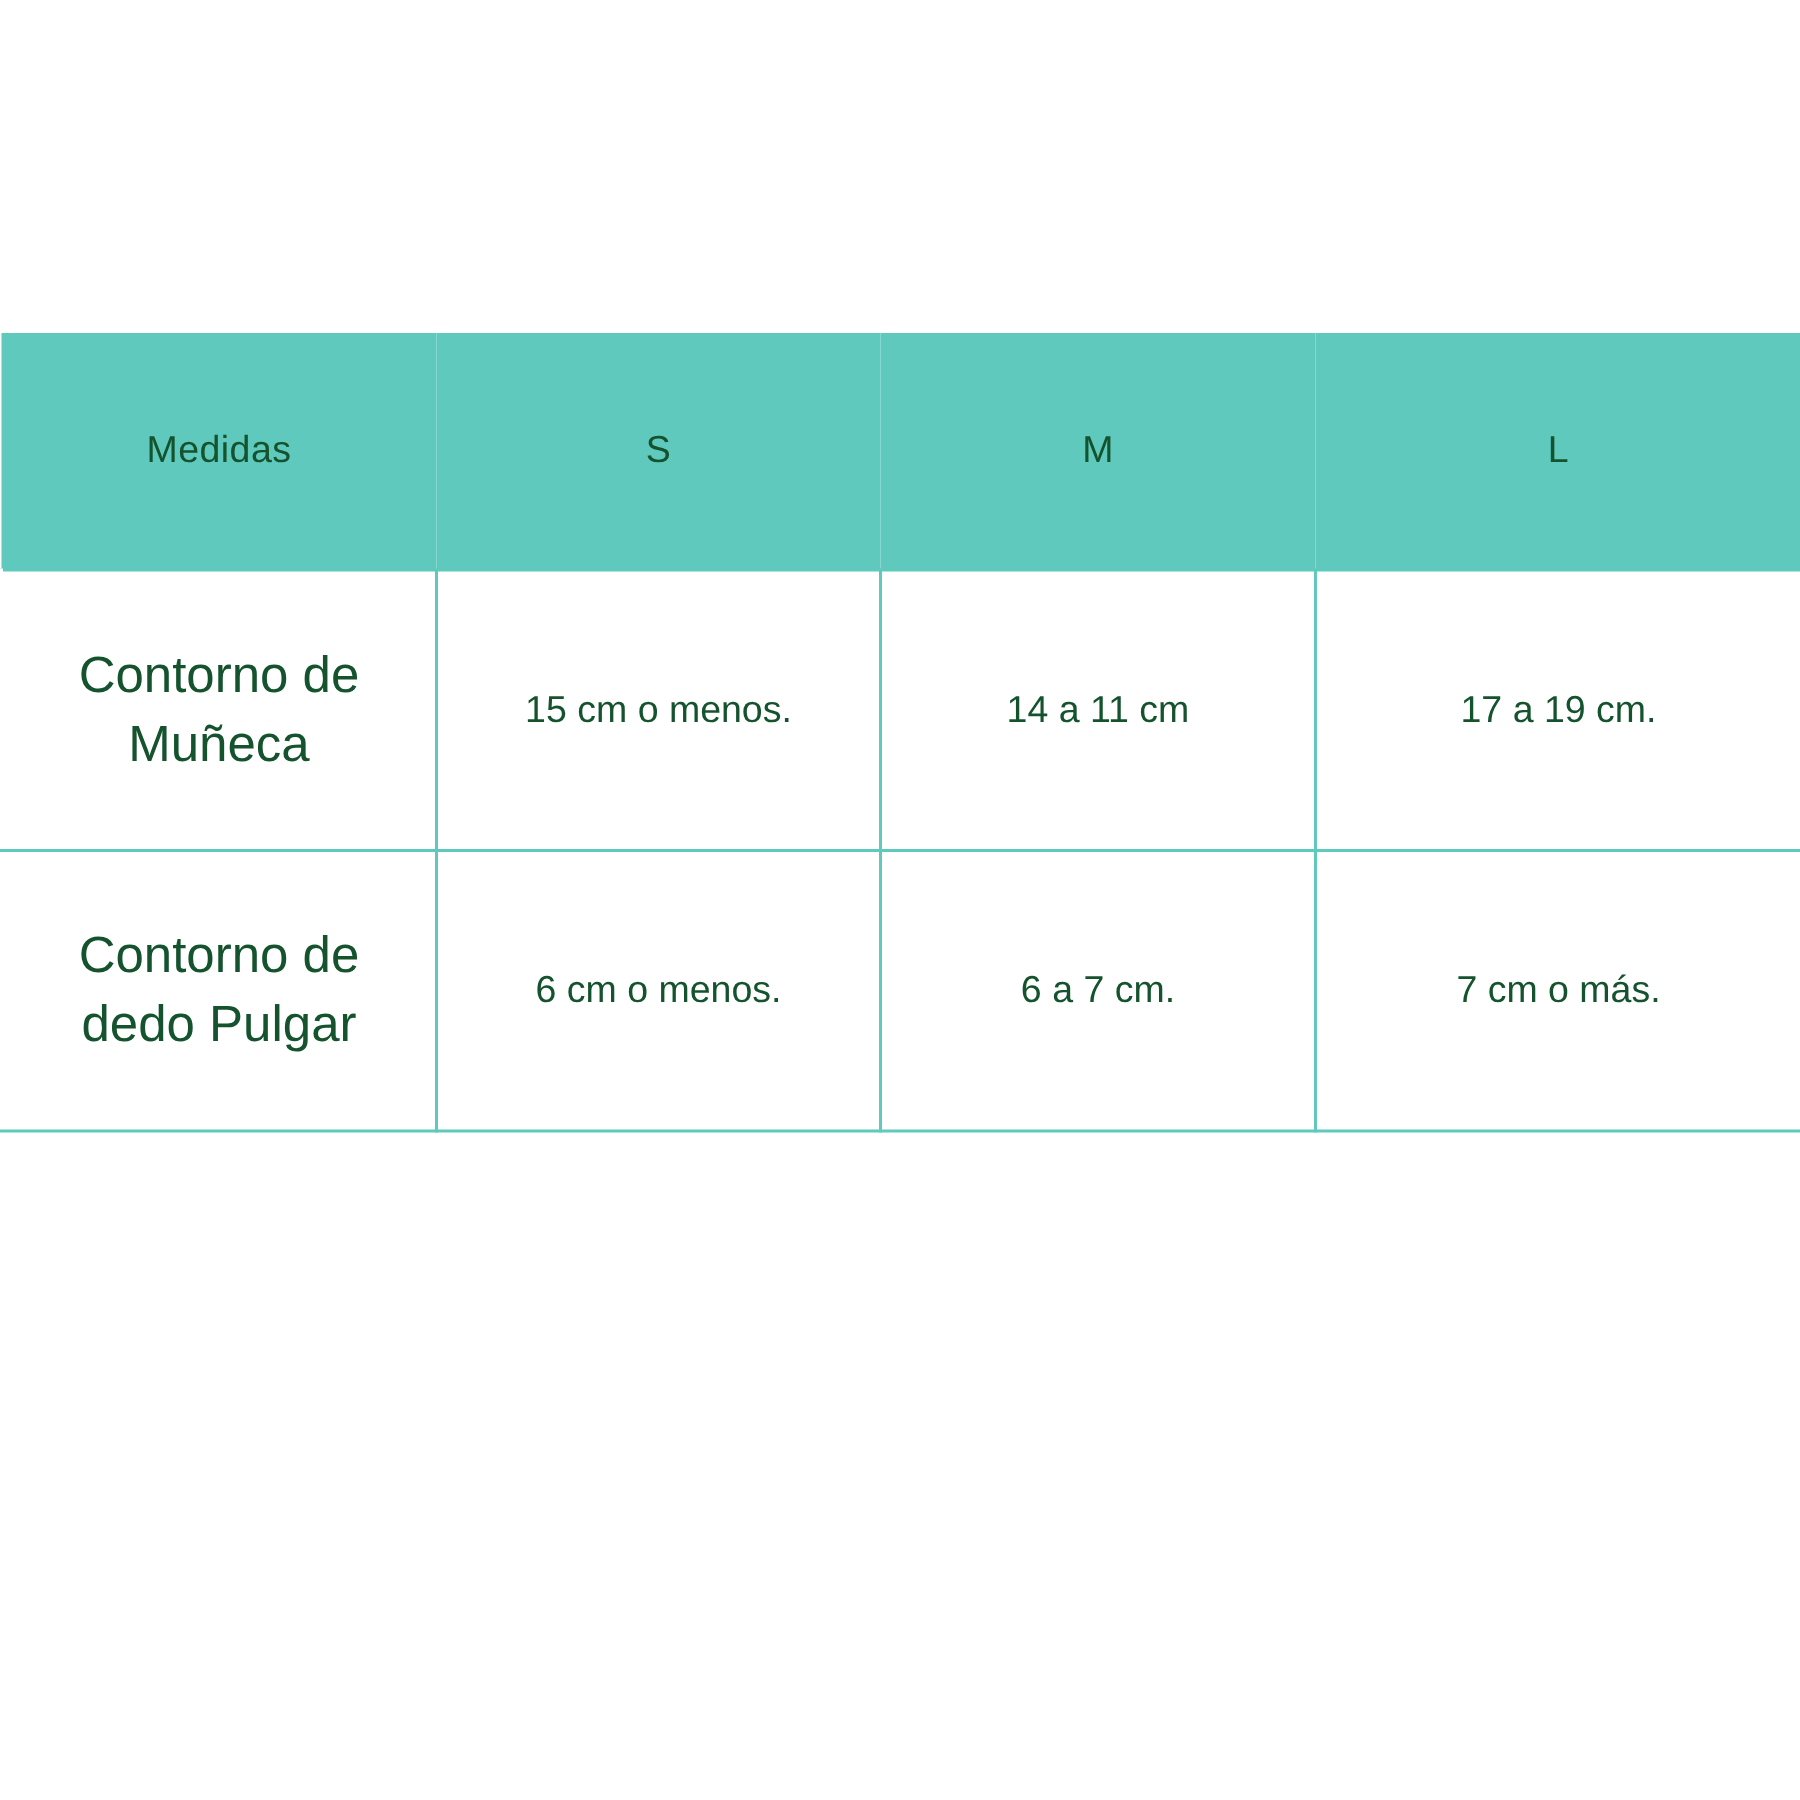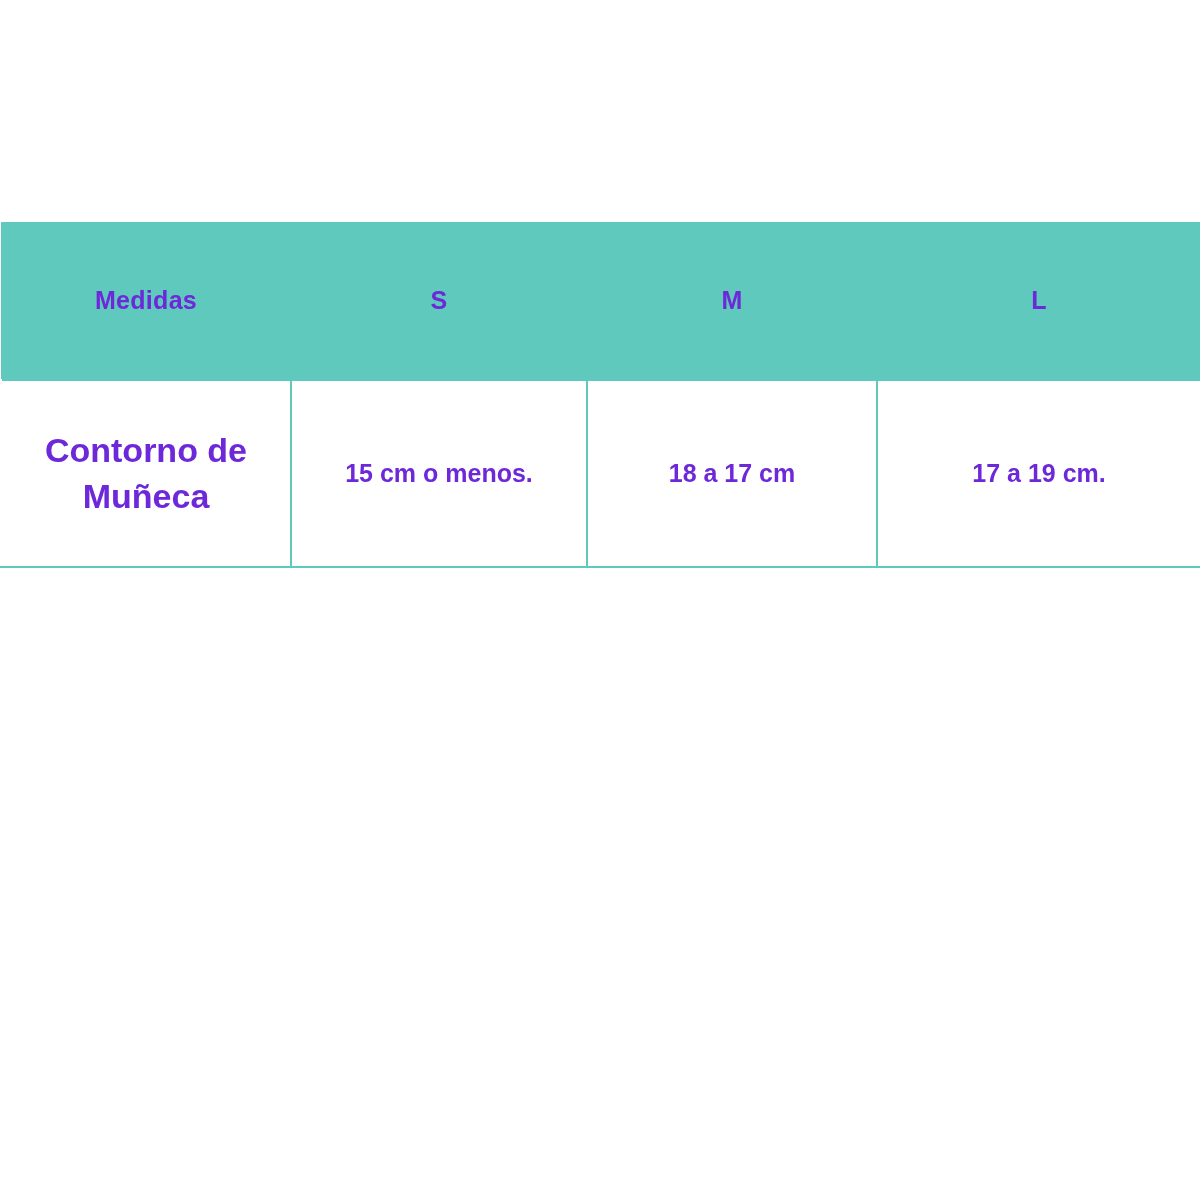--- a/index.html
+++ b/index.html
@@ -27,22 +27,22 @@
     border-collapse: collapse;
     table-layout: fixed;
   }
 
   .size-table th,
   .size-table td {
     margin: 0;
     padding: 0;
     text-align: center;
     vertical-align: middle;
-    font-weight: bold;
-    color: #6d28d9;
+    font-weight: normal;
+    color: #14532d;
   }
 
   
   .size-table thead tr {
     background: #5fc9bd;
   }
 
   .size-table thead th {
     height: 157px;
     font-size: 25px;
@@ -101,19 +101,25 @@
         <th class="col-measure">Medidas</th>
         <th class="col-s">S</th>
         <th class="col-m">M</th>
         <th class="col-l">L</th>
       </tr>
     </thead>
     <tbody>
       <tr>
         <td class="row-label">Contorno de Muñeca</td>
         <td class="value">15 cm o menos.</td>
-        <td class="value">18 a 17 cm</td>
+        <td class="value">14 a 11 cm</td>
         <td class="value">17 a 19 cm.</td>
+      </tr>
+      <tr>
+        <td class="row-label">Contorno de dedo Pulgar</td>
+        <td class="value">6 cm o menos.</td>
+        <td class="value">6 a 7 cm.</td>
+        <td class="value">7 cm o más.</td>
       </tr>
     </tbody>
   </table>
 
 </div>
 
 </body></html>

